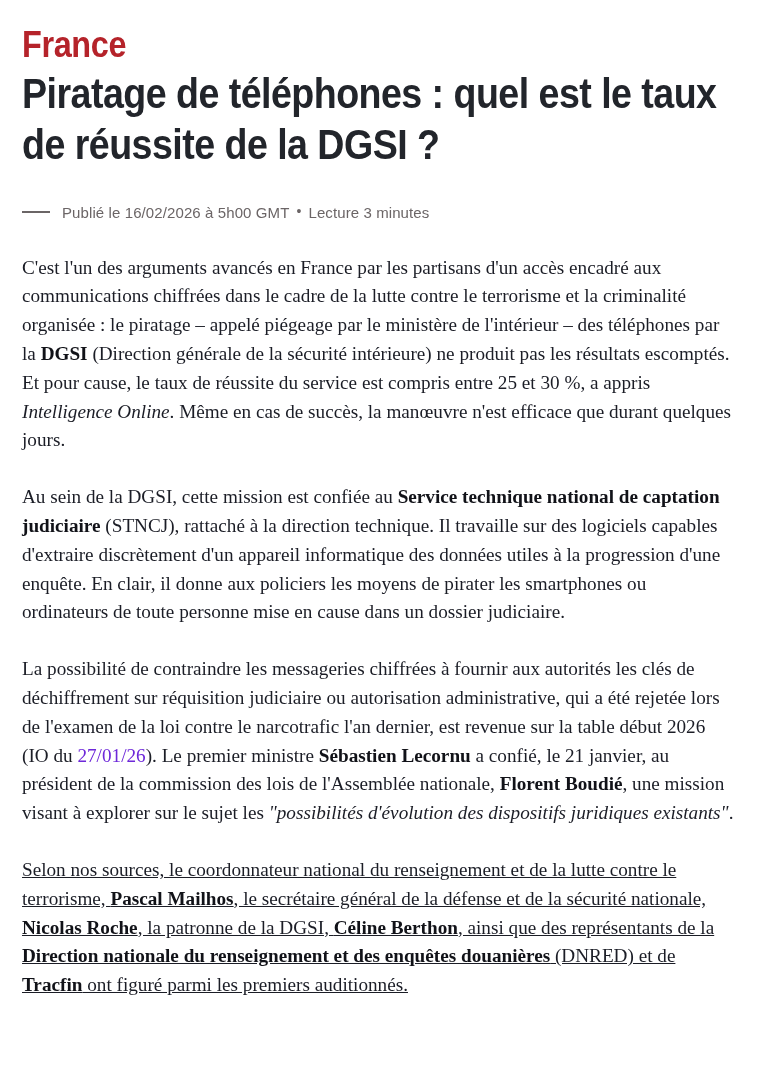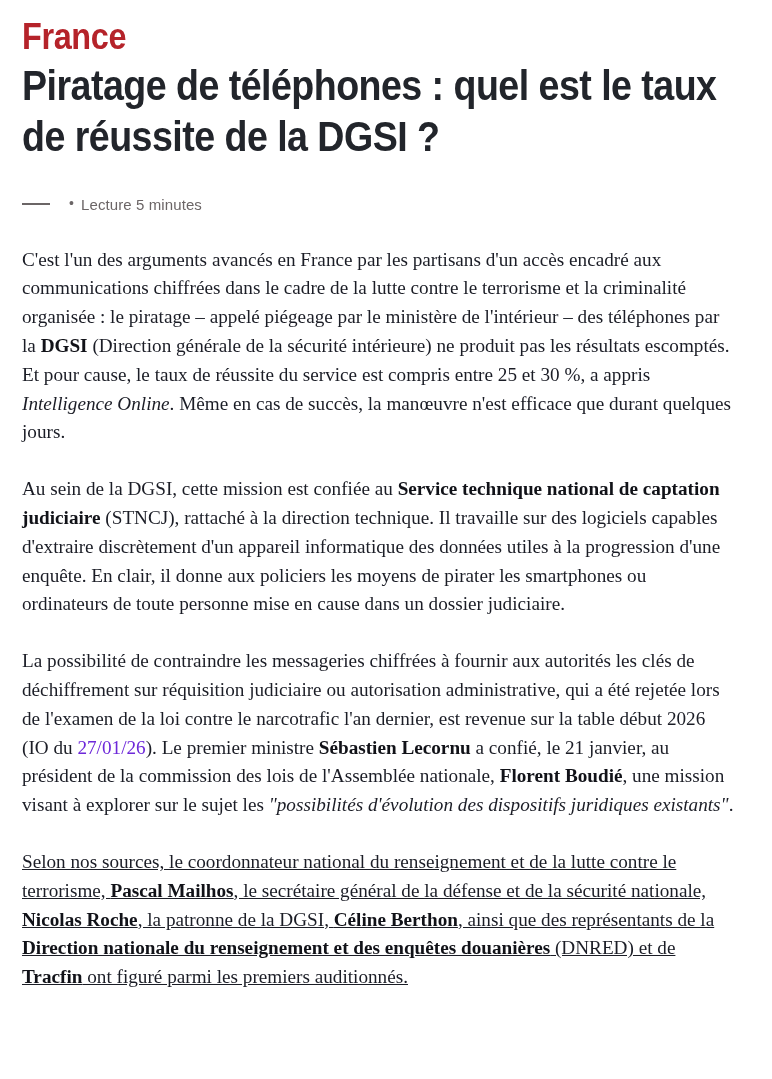--- a/index.html
+++ b/index.html
@@ -11,21 +11,21 @@
   body {
     width: 772px;
     min-height: 1079px;
     font-family: "Liberation Serif", "DejaVu Serif", serif;
     -webkit-font-smoothing: antialiased;
   }
 
   .article {
     width: 772px;
     box-sizing: border-box;
-    padding: 0 22px;
+    padding: 8px 22px;
   }
 
   
   .kicker {
     margin: 0;
     padding-top: 18px;
     font-family: "Liberation Sans Narrow", "Liberation Sans", "DejaVu Sans", sans-serif;
     font-weight: 700;
     font-size: 36px;
     line-height: 1.06;
@@ -106,22 +106,23 @@
 <body>
 
 <article class="article">
 
   <div class="kicker">France</div>
 
   <h1 class="headline">Piratage de téléphones : quel est le taux de réussite de la DGSI ?</h1>
 
   <div class="meta">
     <span class="meta-rule"></span>
+    <span class="meta-published">Publié le 16/02/2026 à 5h00 GMT</span>
     <span class="meta-sep">•</span>
-    <span class="meta-reading">Lecture 5 minutes</span>
+    <span class="meta-reading">Lecture 3 minutes</span>
   </div>
 
   <div class="body-copy">
       <p><span>C'est l'un des arguments avancés en France par les partisans d'un accès encadré aux communications chiffrées dans le cadre de la lutte contre le terrorisme et la criminalité organisée : le piratage – appelé piégeage par le ministère de l'intérieur – des téléphones par la </span><b>DGSI</b><span> (Direction générale de la sécurité intérieure) ne produit pas les résultats escomptés. Et pour cause, le taux de réussite du service est compris entre 25 et 30 %, a appris </span><i>Intelligence Online</i><span>. Même en cas de succès, la manœuvre n'est efficace que durant quelques jours.</span></p>
       <p><span>Au sein de la DGSI, cette mission est confiée au </span><b>Service technique national de captation judiciaire</b><span> (STNCJ), rattaché à la direction technique. Il travaille sur des logiciels capables d'extraire discrètement d'un appareil informatique des données utiles à la progression d'une enquête. En clair, il donne aux policiers les moyens de pirater les smartphones ou ordinateurs de toute personne mise en cause dans un dossier judiciaire.</span></p>
       <p><span>La possibilité de contraindre les messageries chiffrées à fournir aux autorités les clés de déchiffrement sur réquisition judiciaire ou autorisation administrative, qui a été rejetée lors de l'examen de la loi contre le narcotrafic l'an dernier, est revenue sur la table début 2026 (IO du </span><a class="inline-link" href="#">27/01/26</a><span>). Le premier ministre </span><b>Sébastien Lecornu</b><span> a confié, le 21 janvier, au président de la commission des lois de l'Assemblée nationale, </span><b>Florent Boudié</b><span>, une mission visant à explorer sur le sujet les </span><i>"possibilités d'évolution des dispositifs juridiques existants"</i><span>.</span></p>
       <p><span>Selon nos sources, le coordonnateur national du renseignement et de la lutte contre le terrorisme, </span><b>Pascal Mailhos</b><span>, le secrétaire général de la défense et de la sécurité nationale, </span><b>Nicolas Roche</b><span>, la patronne de la DGSI, </span><b>Céline Berthon</b><span>, ainsi que des représentants de la </span><b>Direction nationale du renseignement et des enquêtes douanières</b><span> (DNRED) et de </span><b>Tracfin</b><span> ont figuré parmi les premiers auditionnés.</span></p>
     </div>
 
 </article>

